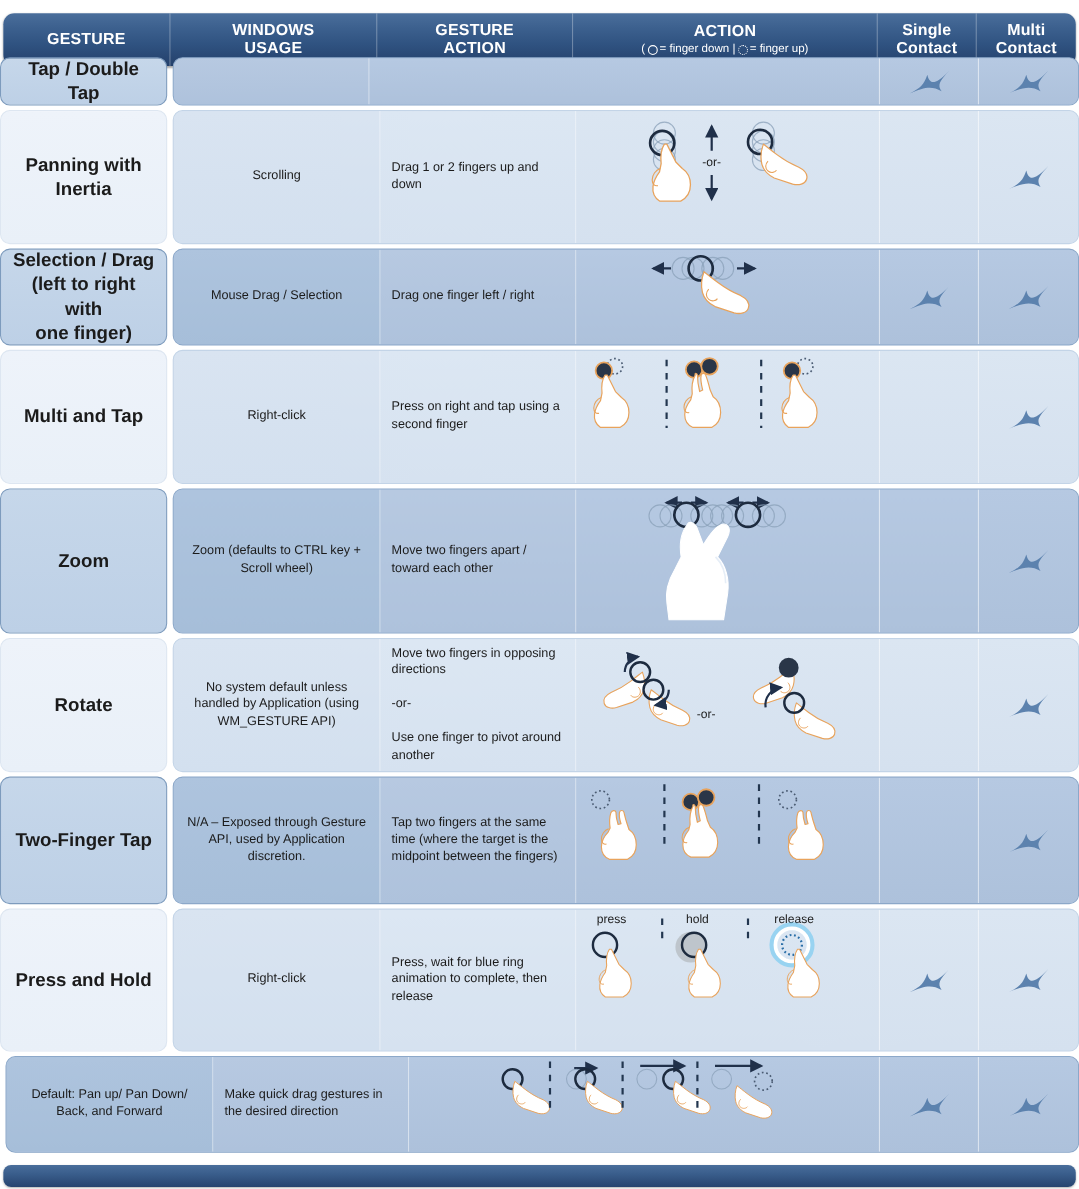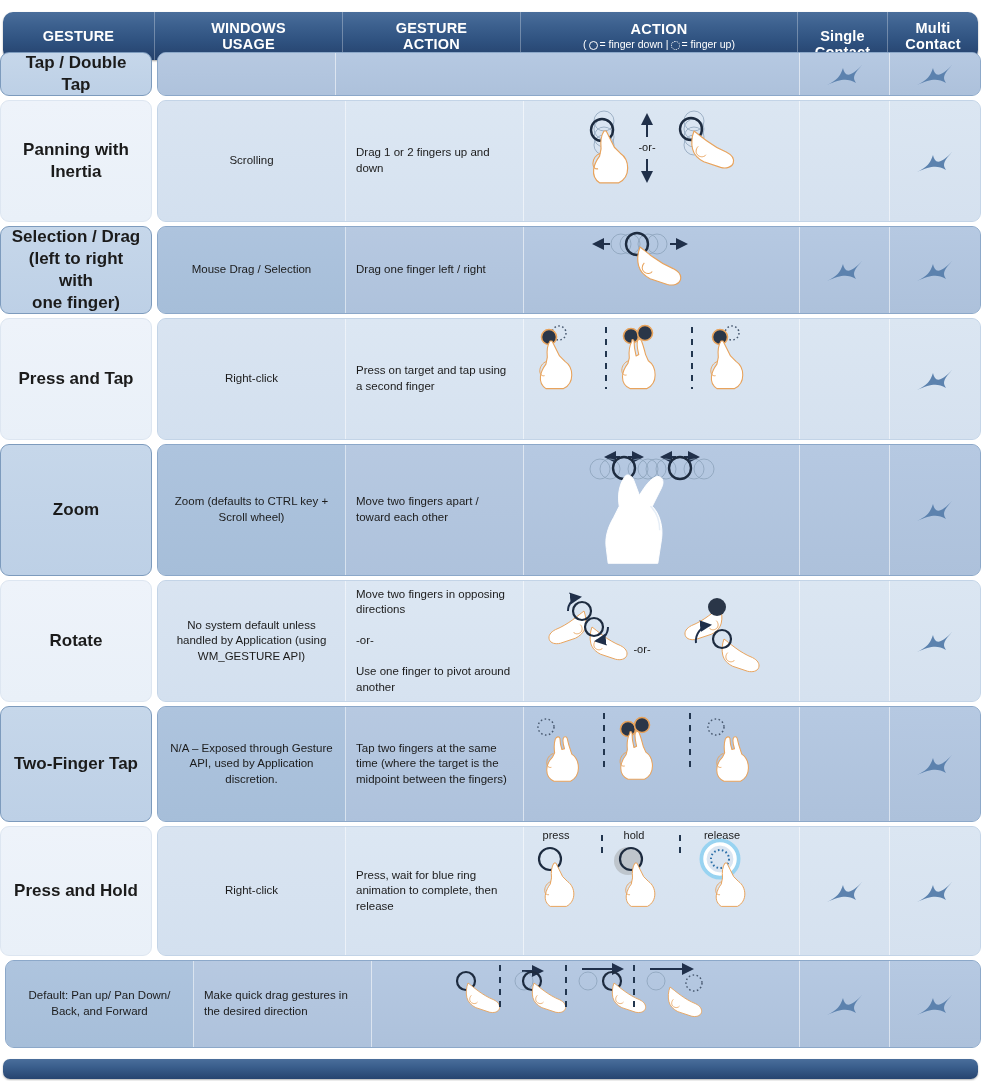--- a/index.html
+++ b/index.html
@@ -195,21 +195,21 @@
     <div class="hdr-cell" style="flex:1 1 auto;">
       <span>ACTION</span>
       <span class="hdr-sub">
         <span>(</span>
         <span class="ring-solid"></span>
         <span>= finger down |</span>
         <span class="ring-dotted"></span>
         <span>= finger up)</span>
       </span>
     </div>
-    <div class="hdr-cell" style="width:90px;flex:0 0 90px;justify-content:flex-end;">
+    <div class="hdr-cell" style="width:90px;flex:0 0 90px;">
       <span>Single</span>
       <span>Contact</span>
     </div>
     <div class="hdr-cell" style="width:90px;flex:0 0 90px;">
       <span>Multi</span>
       <span>Contact</span>
     </div>
   </div>
 
   <div id="rows">
@@ -337,27 +337,27 @@
           <div class="cell c-multi">
             <svg class="star" viewBox="0 0 44 30">
     <path d="M4 26 C14 21 17 18 20 9 C22 17 26 20 40 5 C31 15 29 18 33 24 C24 19 18 20 4 26 Z" fill="#5c82ae"></path>
             </svg>
           </div>
         </div>
       </div>
       <div class="row light" style="height: 122px;">
         <div class="c-gesture">
           <span class="g-lines">
-            <span>Press and Tap</span>
+            <span>Multi and Tap</span>
           </span>
         </div>
         <div class="capsule">
           <div class="cell c-usage">Right-click</div>
           <div class="cell c-action">
-            <span class="atext">Press on target and tap using a second finger</span>
+            <span class="atext">Press on right and tap using a second finger</span>
           </div>
           <div class="cell c-illo">
             <div class="illo">
               <svg viewBox="0 0 275 120" preserveAspectRatio="xMidYMid meet">
     <circle cx="35" cy="14" r="7" fill="none" stroke="#4a5b72" stroke-width="1.5" stroke-dasharray="1.6 2.4"></circle>
     <circle cx="25" cy="18" r="7.5" fill="#2a3648" stroke="#e8a35c" stroke-width="1.6"></circle>
     <g transform="translate(26,22) scale(0.68)">
     <path d="M0,0 C-4,6 -5,14 -4,24 L-6,34 C-9,38 -13,44 -14,52 C-15,60 -12,66 -6,70
              L20,70 C28,66 32,58 32,50 C32,42 28,34 22,30 L14,22 C10,14 6,6 3,0 Z" fill="#ffffff" stroke="#e8a35c" stroke-width="1.6" stroke-linejoin="round"></path>
     <path d="M-5,30 C-11,32 -15,38 -15,44 C-15,49 -12,52 -8,51" fill="none" stroke="#e8a35c" stroke-width="1.4"></path>

